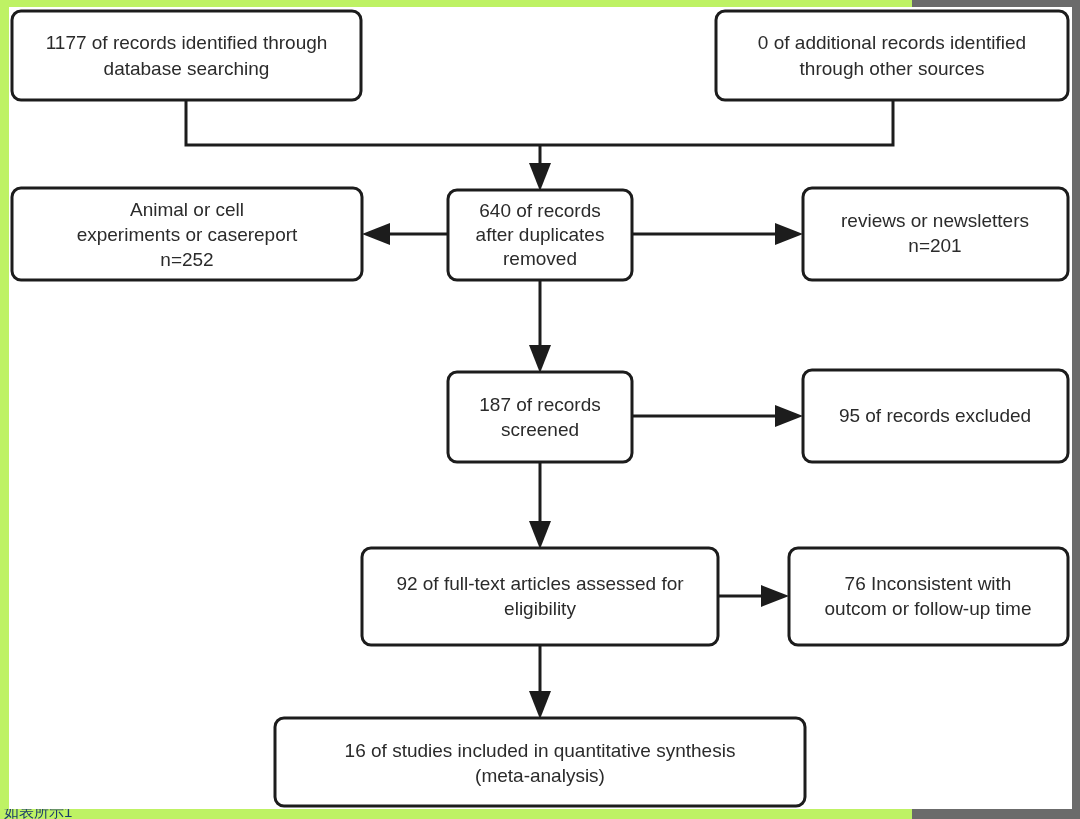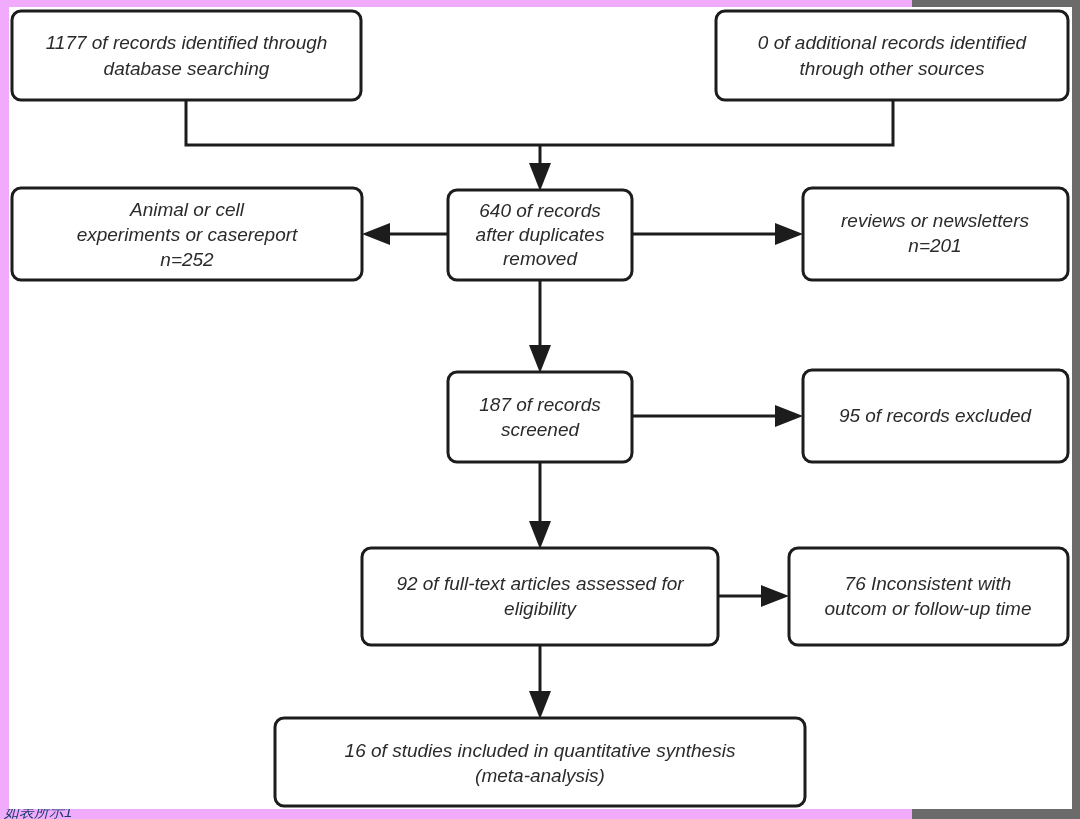--- a/index.html
+++ b/index.html
@@ -11,22 +11,21 @@
   body {
     width: 1080px;
     height: 819px;
     overflow: hidden;
     font-family: "Liberation Sans", sans-serif;
   }
   #page-root {
     position: relative;
     width: 912px;
     height: 819px;
-    background: #f0abfc;
-    font-style: italic;
+    background: #bef264;
   }
   #canvas {
     position: absolute;
     left: 9px;
     top: 7px;
     width: 1063px;
     height: 802px;
     background: #ffffff;
   }
   #diagram-svg {

